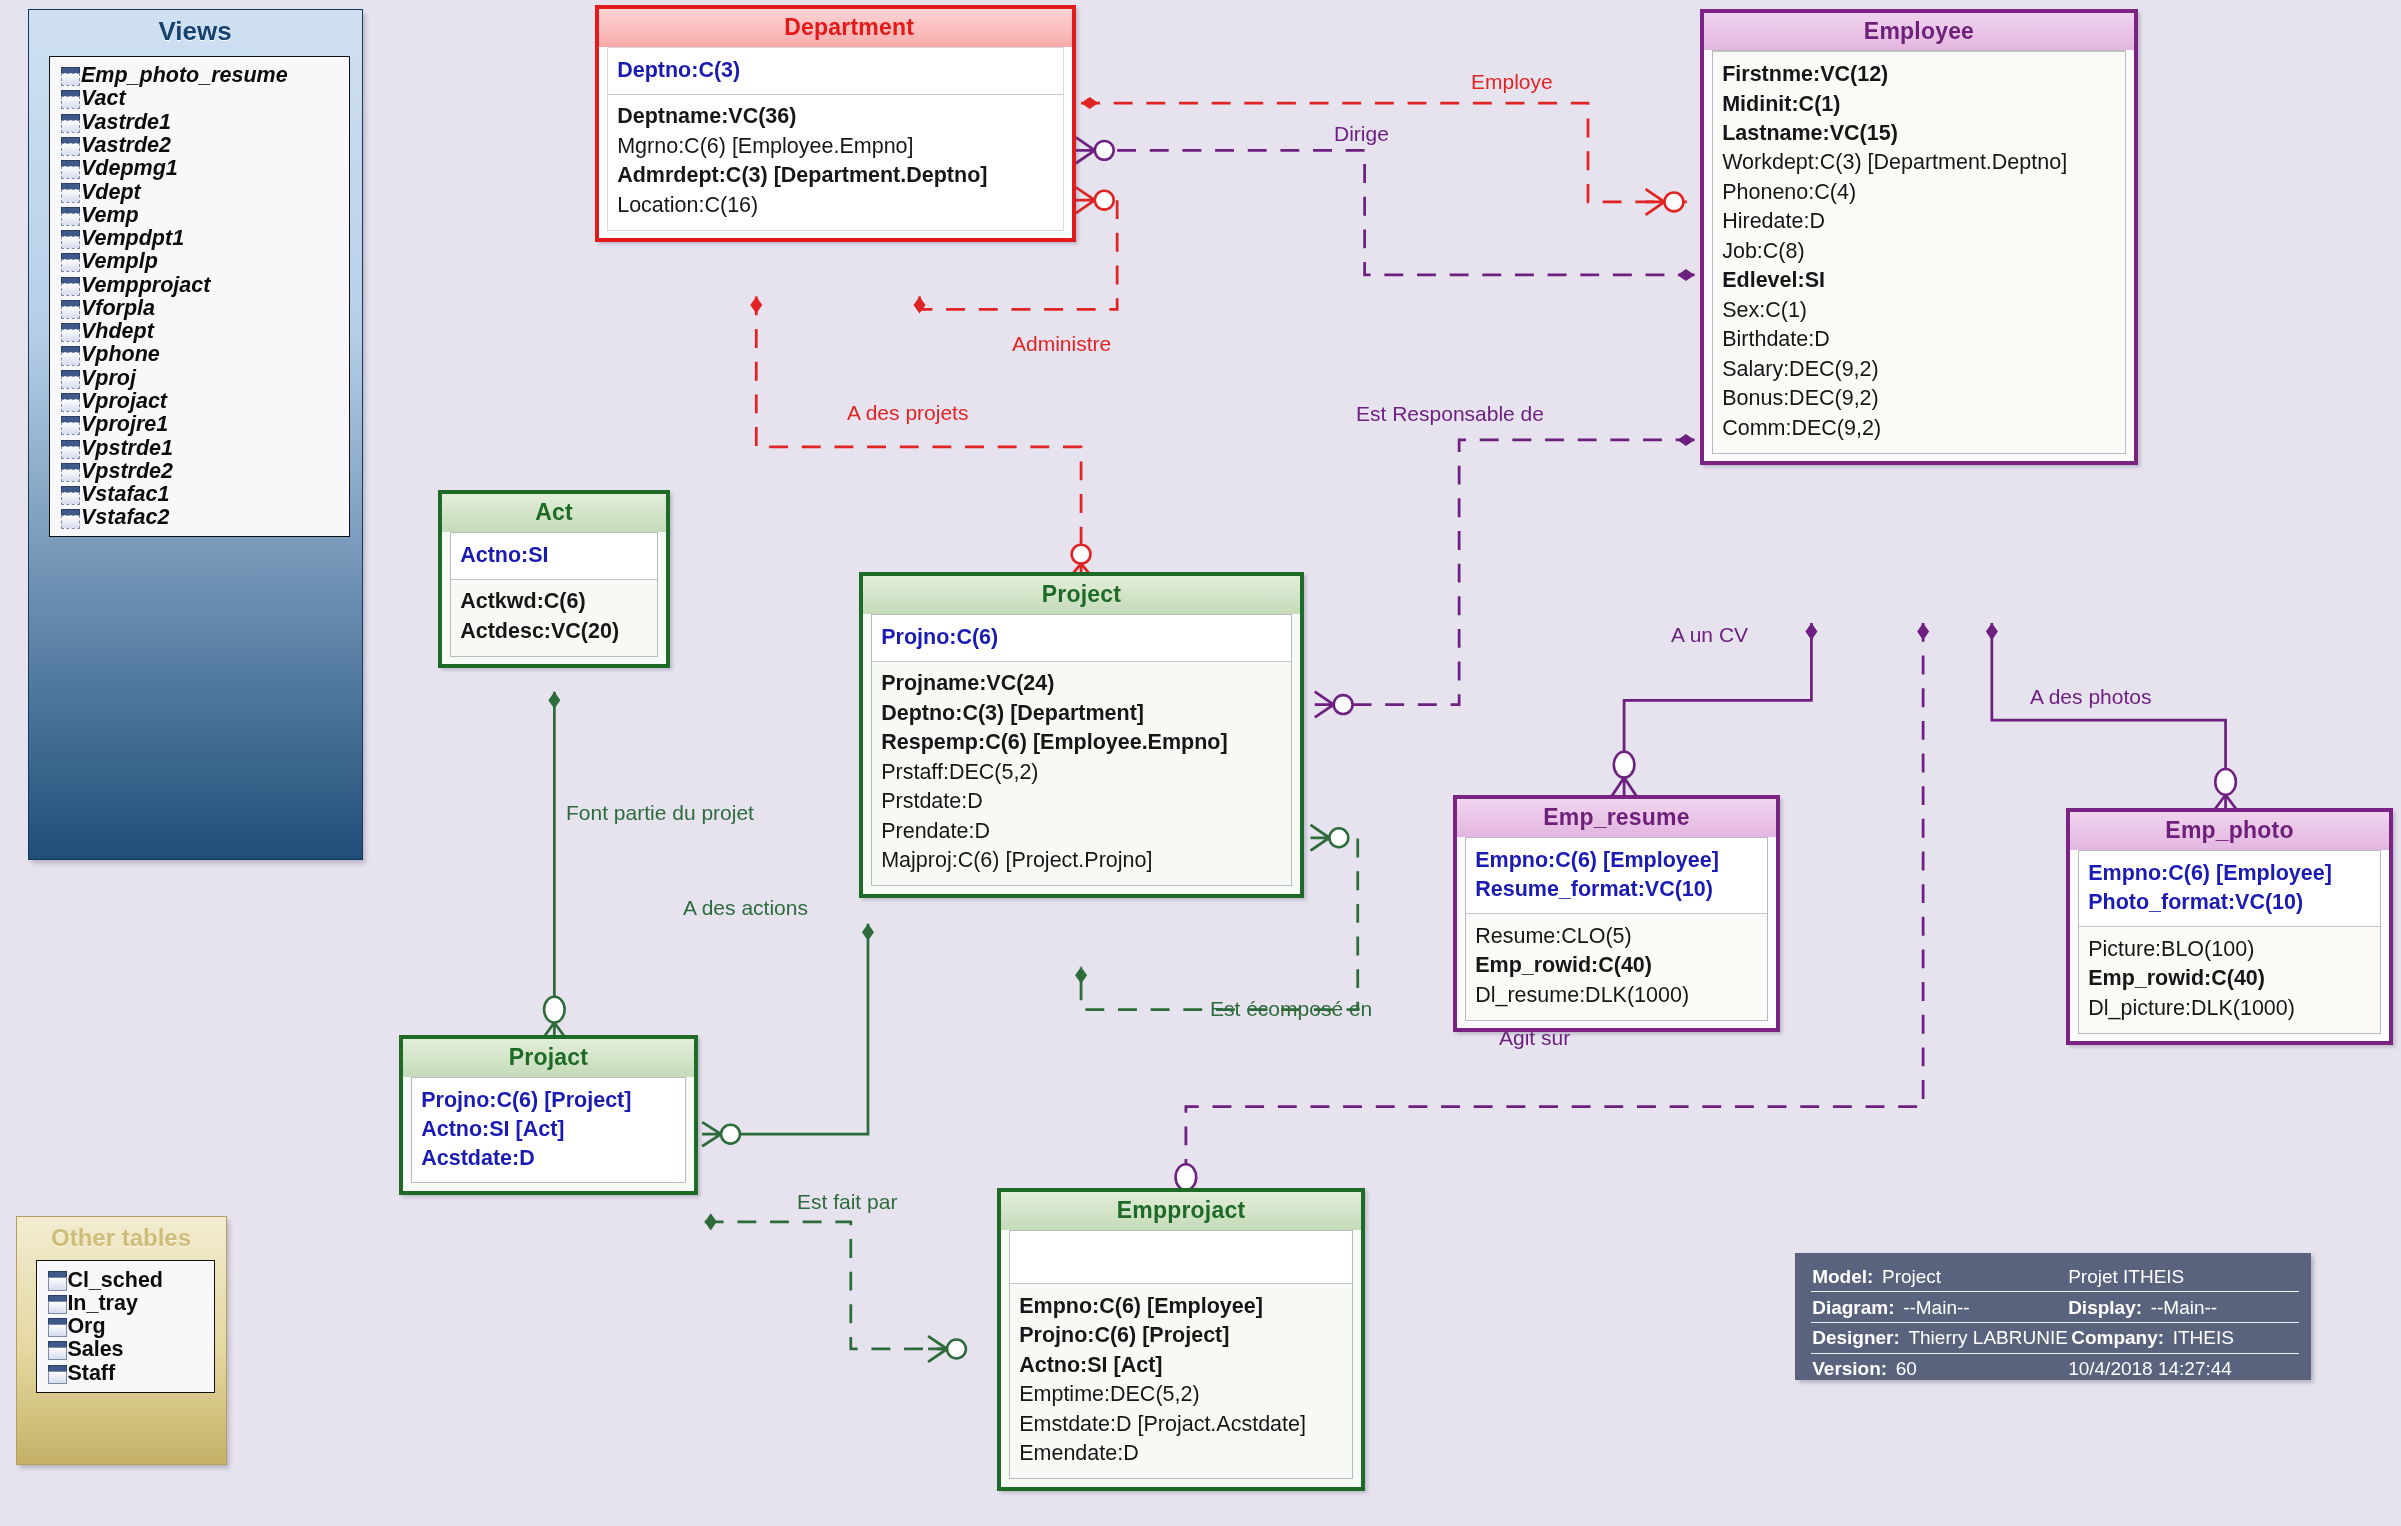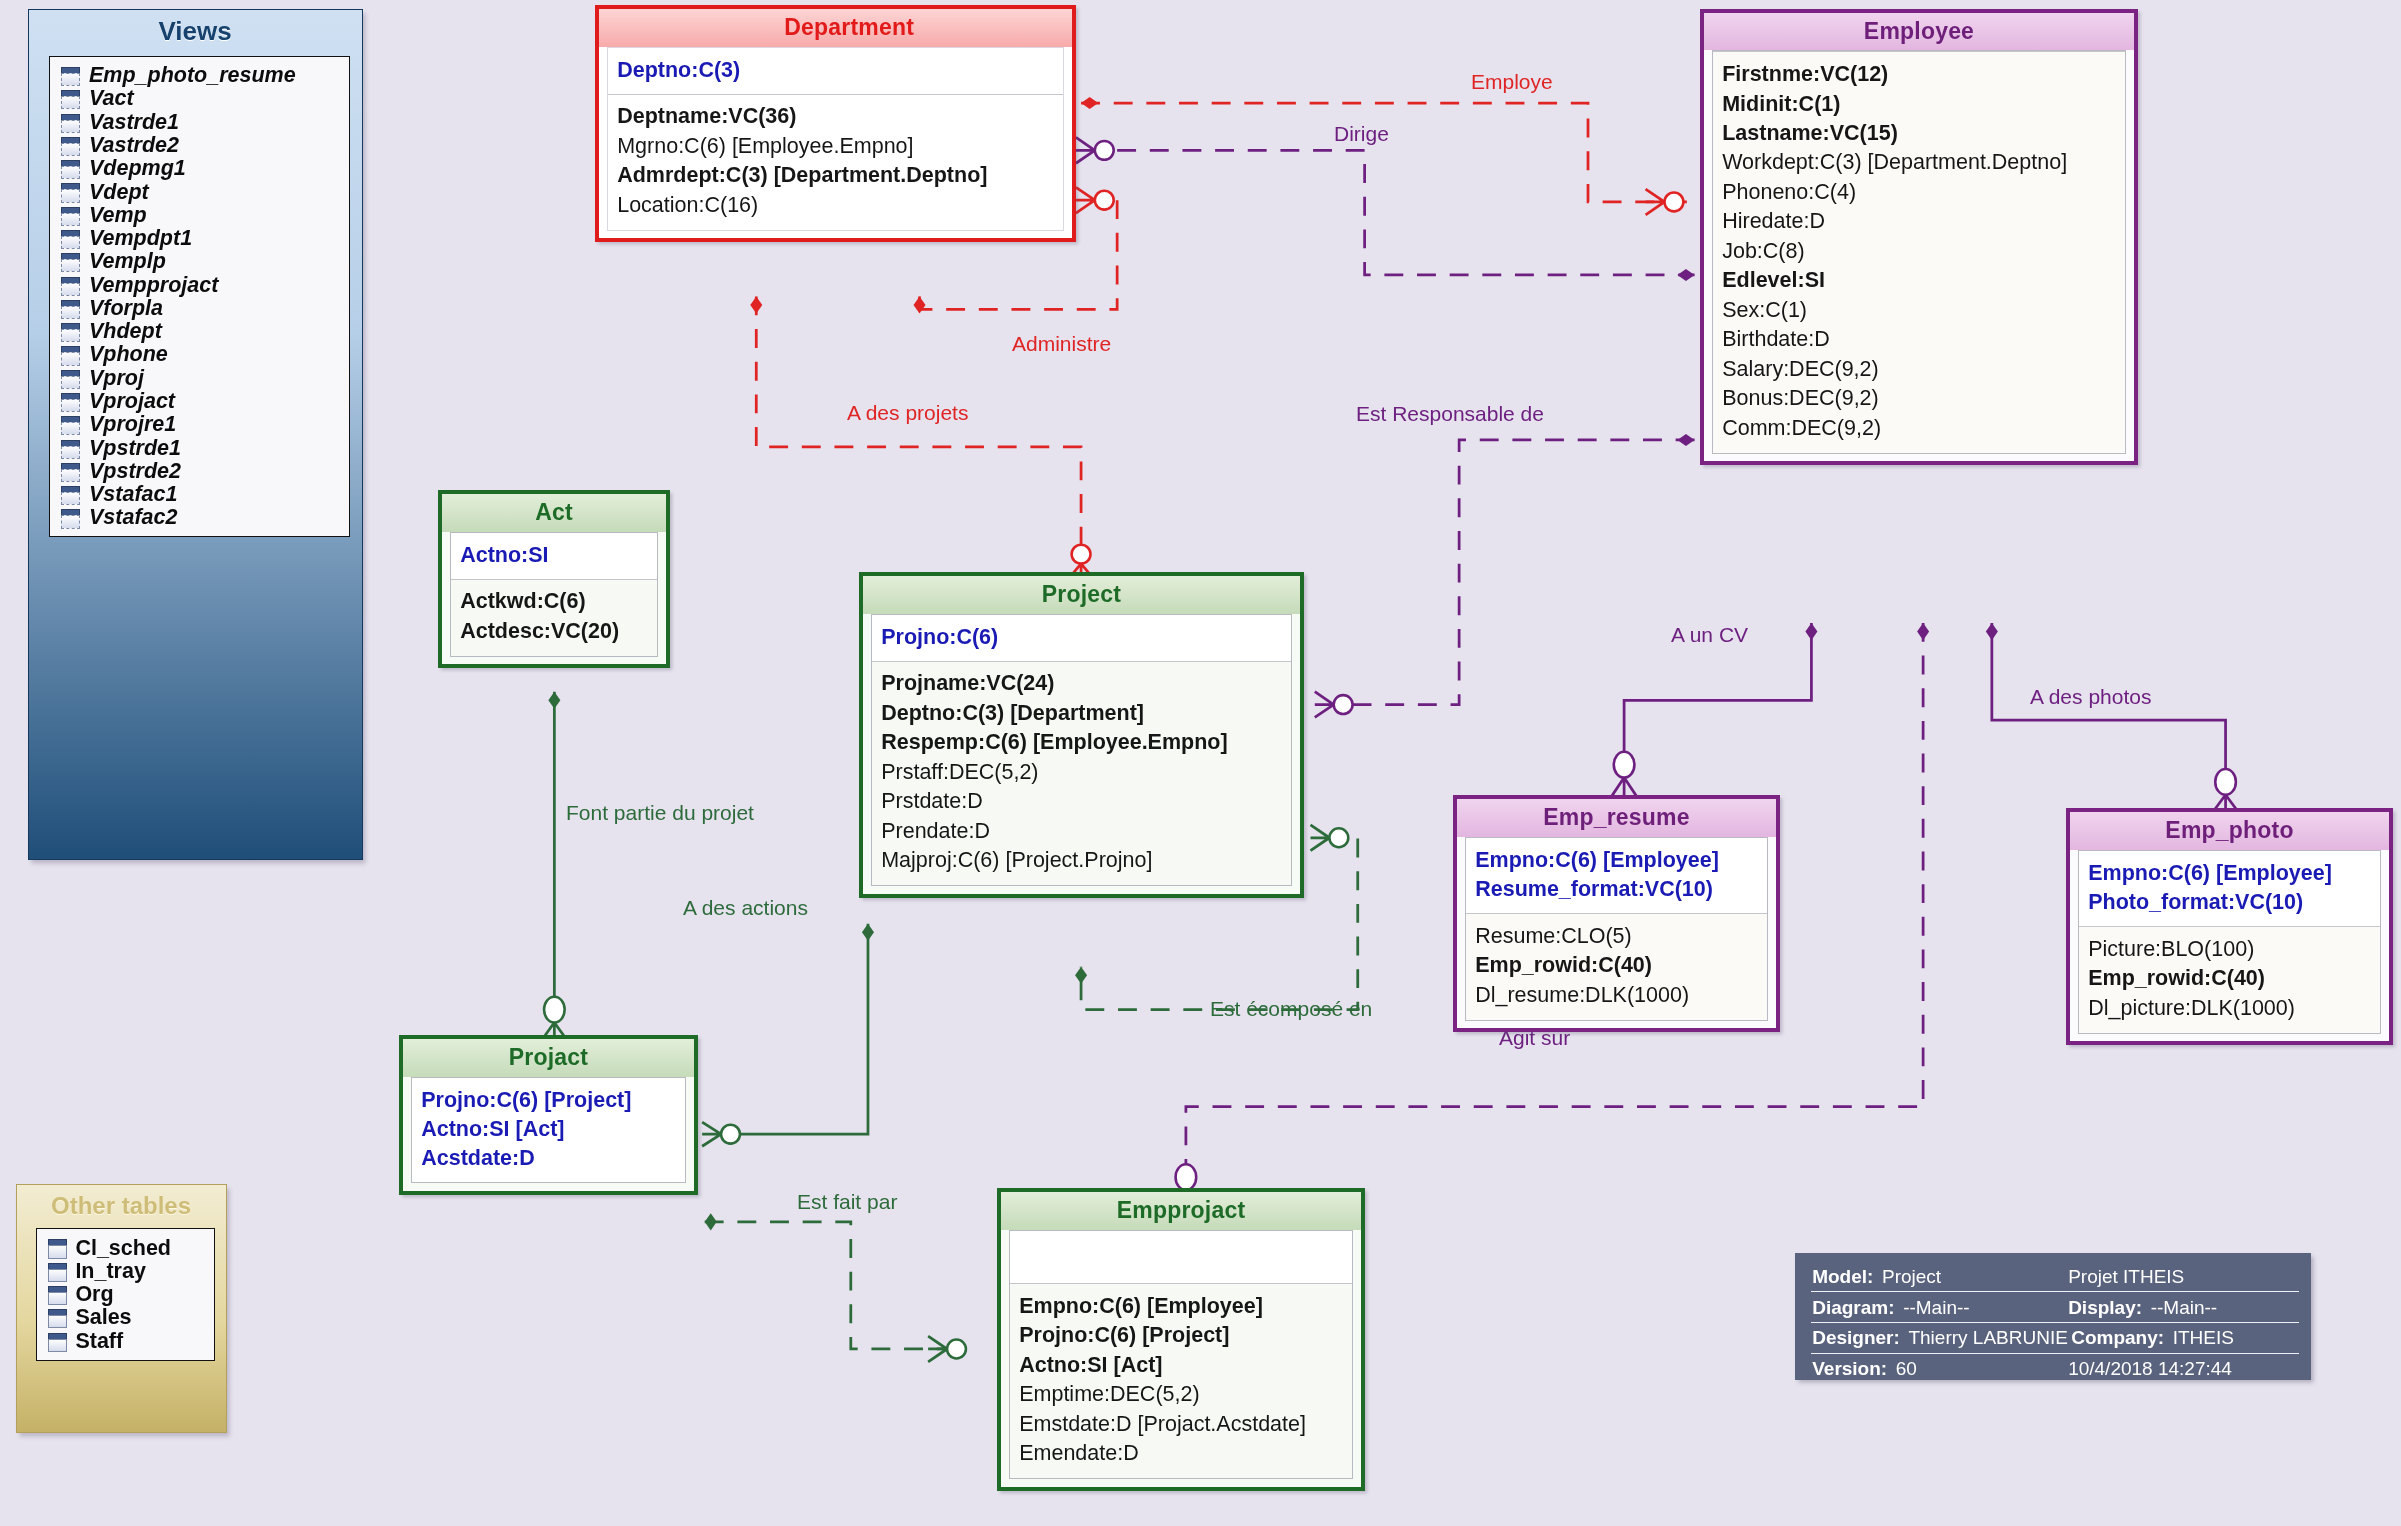--- a/index.html
+++ b/index.html
@@ -51,21 +51,21 @@
   .panel .p-title{text-align:center;font-weight:bold;font-size:26px;padding:6.9px 0 8.6px 0;}
   .panel .p-list{
     background:#f8f8fa;border:1.7px solid #111;margin:0 12px 24px 20.6px;
     padding:6.9px 5.2px 6.9px 8.6px;box-sizing:border-box;
   }
   .panel.blue{background:linear-gradient(#cfe0f2 0%,#b6cfe8 38%,#1f4e79 100%);border:0.9px solid #15395c;}
   .panel.blue .p-title{color:#16426d;text-shadow:0 0.9px 0 #fff;}
   .panel.gold{background:linear-gradient(#f2ecd2 0%,#e4d79f 55%,#c5b167 100%);border:0.9px solid #b3a05c;}
   .panel.gold .p-title{color:#cdbd78;text-shadow:0 0.9px 0 #fff8e0;}
 
-  .litem{display:flex;align-items:center;gap:8px;height:21.5px;margin:0 0 0 0;padding:0.9px 0;}
+  .litem{display:flex;align-items:center;gap:0;height:21.5px;margin:0 0 0 0;padding:0.9px 0;}
   .licon{width:22.3px;height:20.6px;flex:0 0 22.3px;position:relative;}
   .licon .bar{position:absolute;left:2.6px;top:1.7px;width:17px;height:5.2px;background:#3f5a8a;border:0.9px solid #2c3f63;}
   .licon .bdy{position:absolute;left:2.6px;top:7.7px;width:17px;height:11.2px;background:linear-gradient(#fdfdfe,#d6dced);border:0.9px solid #7d8aa5;}
   .licon.dash .bdy{border-style:dashed;}
   .ltext{font-size:21.5px;font-weight:bold;color:#0c0c0c;white-space:nowrap;}
   .ltext.it{font-style:italic;}
 
   
   .infobox{
     position:absolute;background:#5a637d;color:#fff;
@@ -319,21 +319,21 @@
         <div class="litem">
           <span class="licon dash">
             <span class="bar"></span>
             <span class="bdy"></span>
           </span>
           <span class="ltext it">Vstafac2</span>
         </div>
       </div>
   </div>
 
-  <div class="panel gold" style="left:15.5px;top:1184px;width:211px;height:249px;">
+  <div class="panel gold" style="left:15.5px;top:1216px;width:211px;height:249px;">
     <div class="p-title" style="font-size:24px;">Other tables</div>
     <div class="p-list" style="margin:0 10.3px 19px 19px;" id="other-list">
         <div class="litem">
           <span class="licon">
             <span class="bar"></span>
             <span class="bdy"></span>
           </span>
           <span class="ltext">Cl_sched</span>
         </div>
         <div class="litem">

